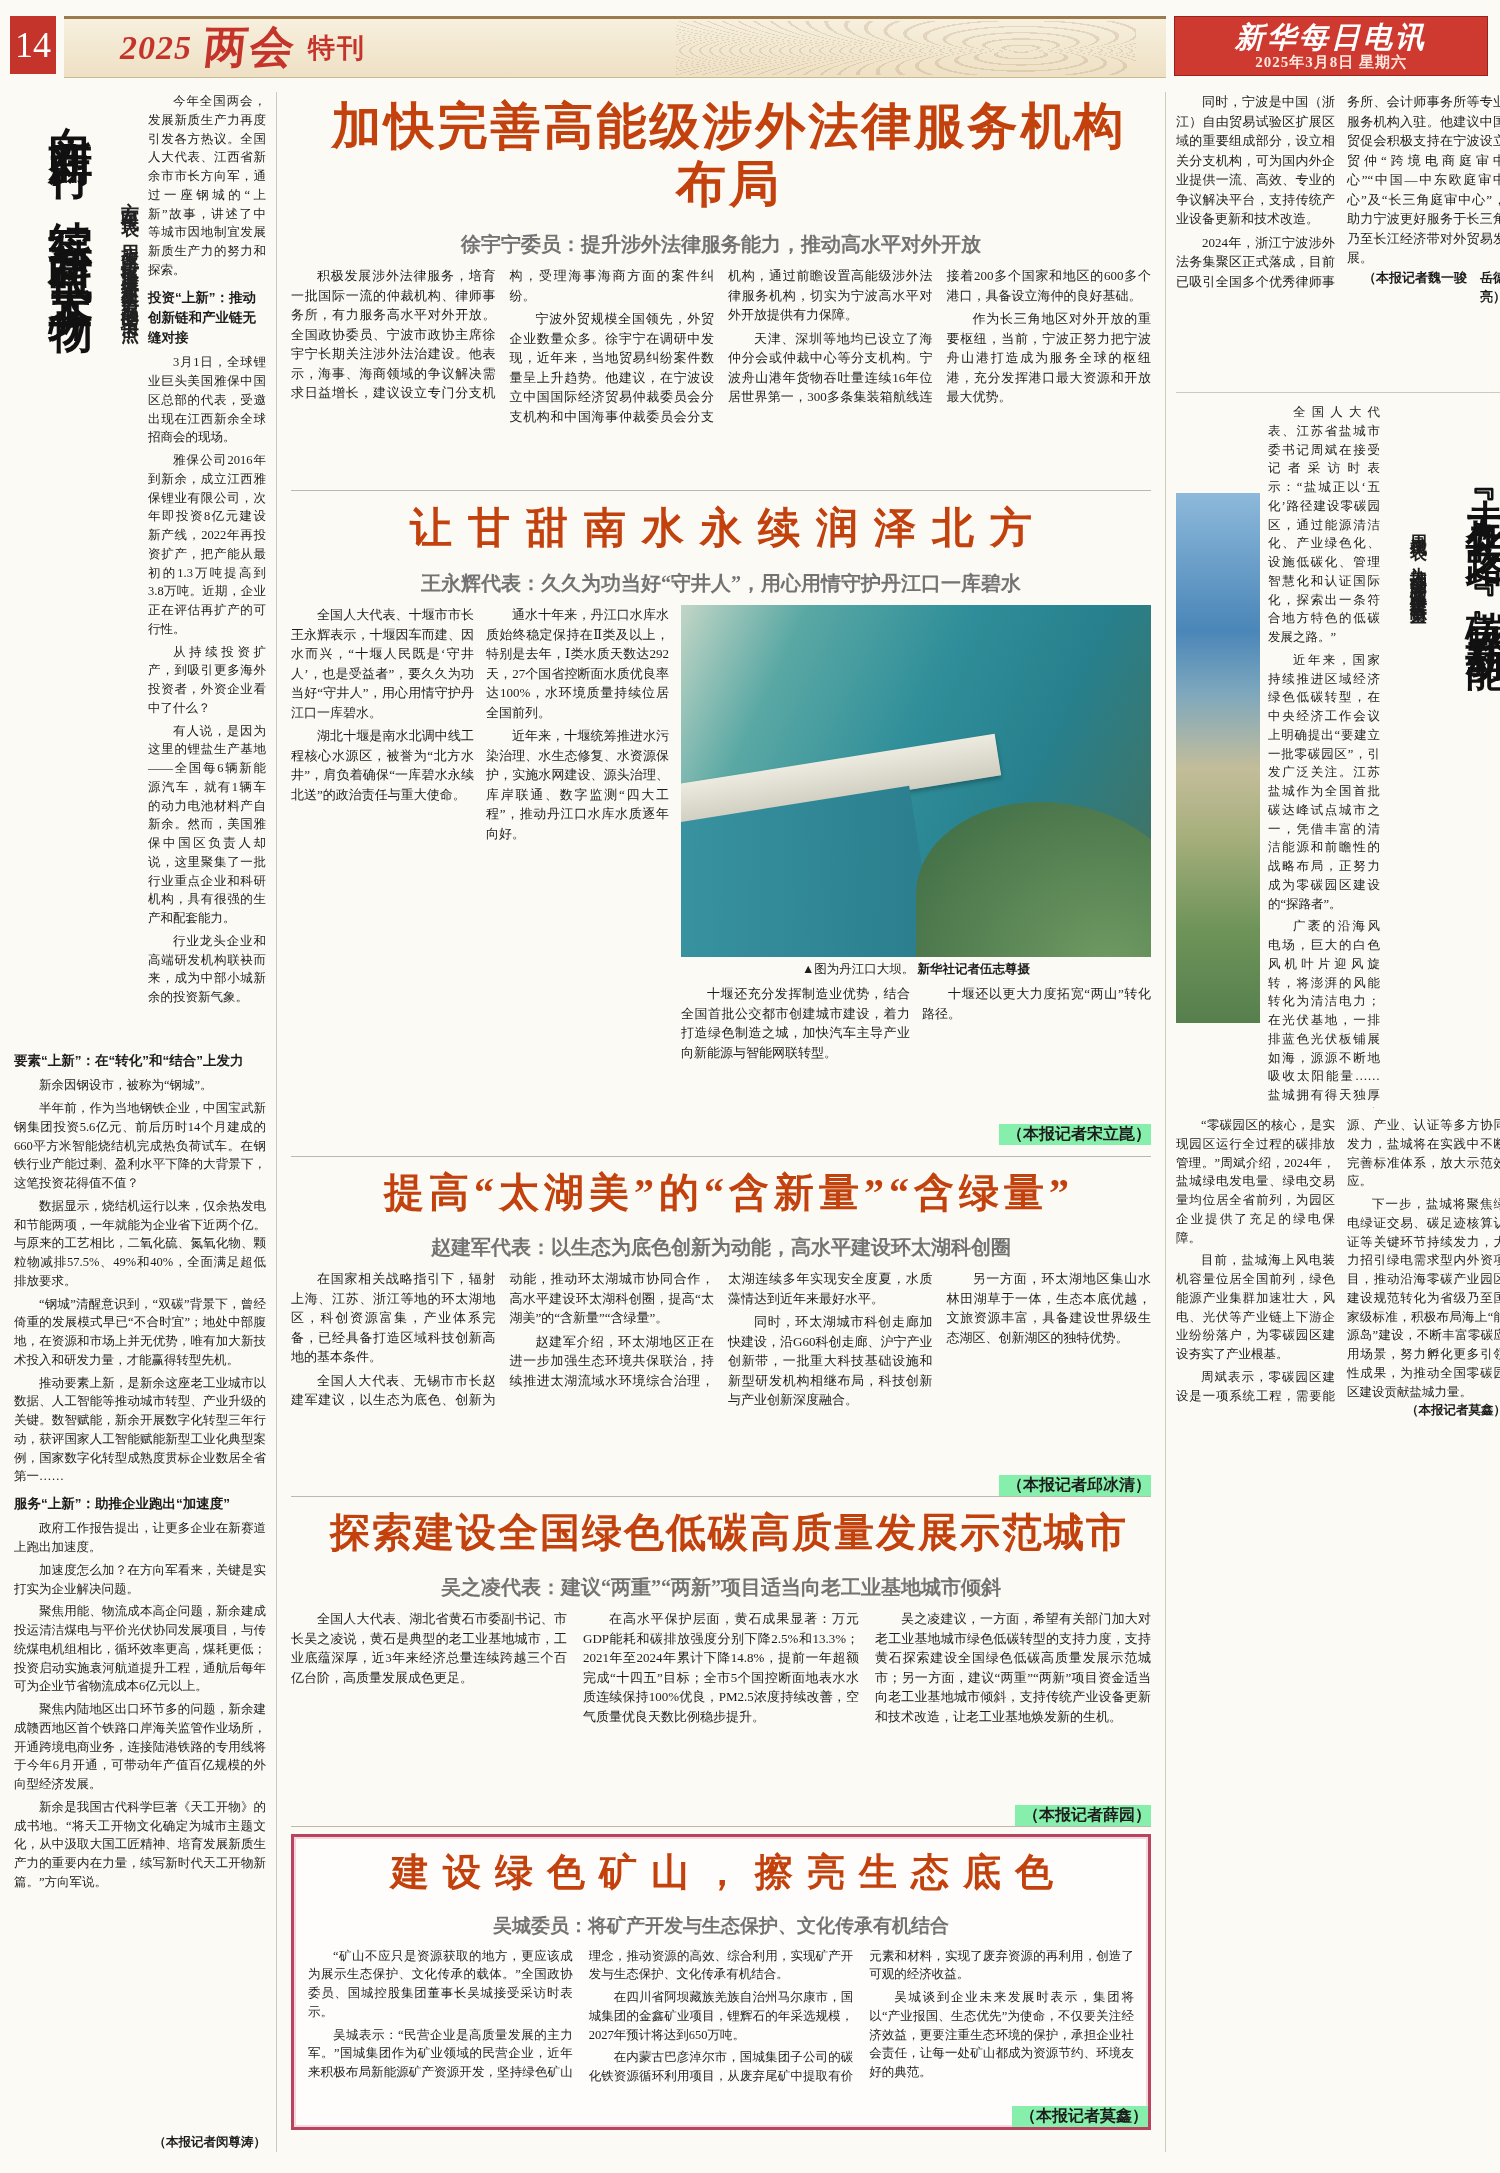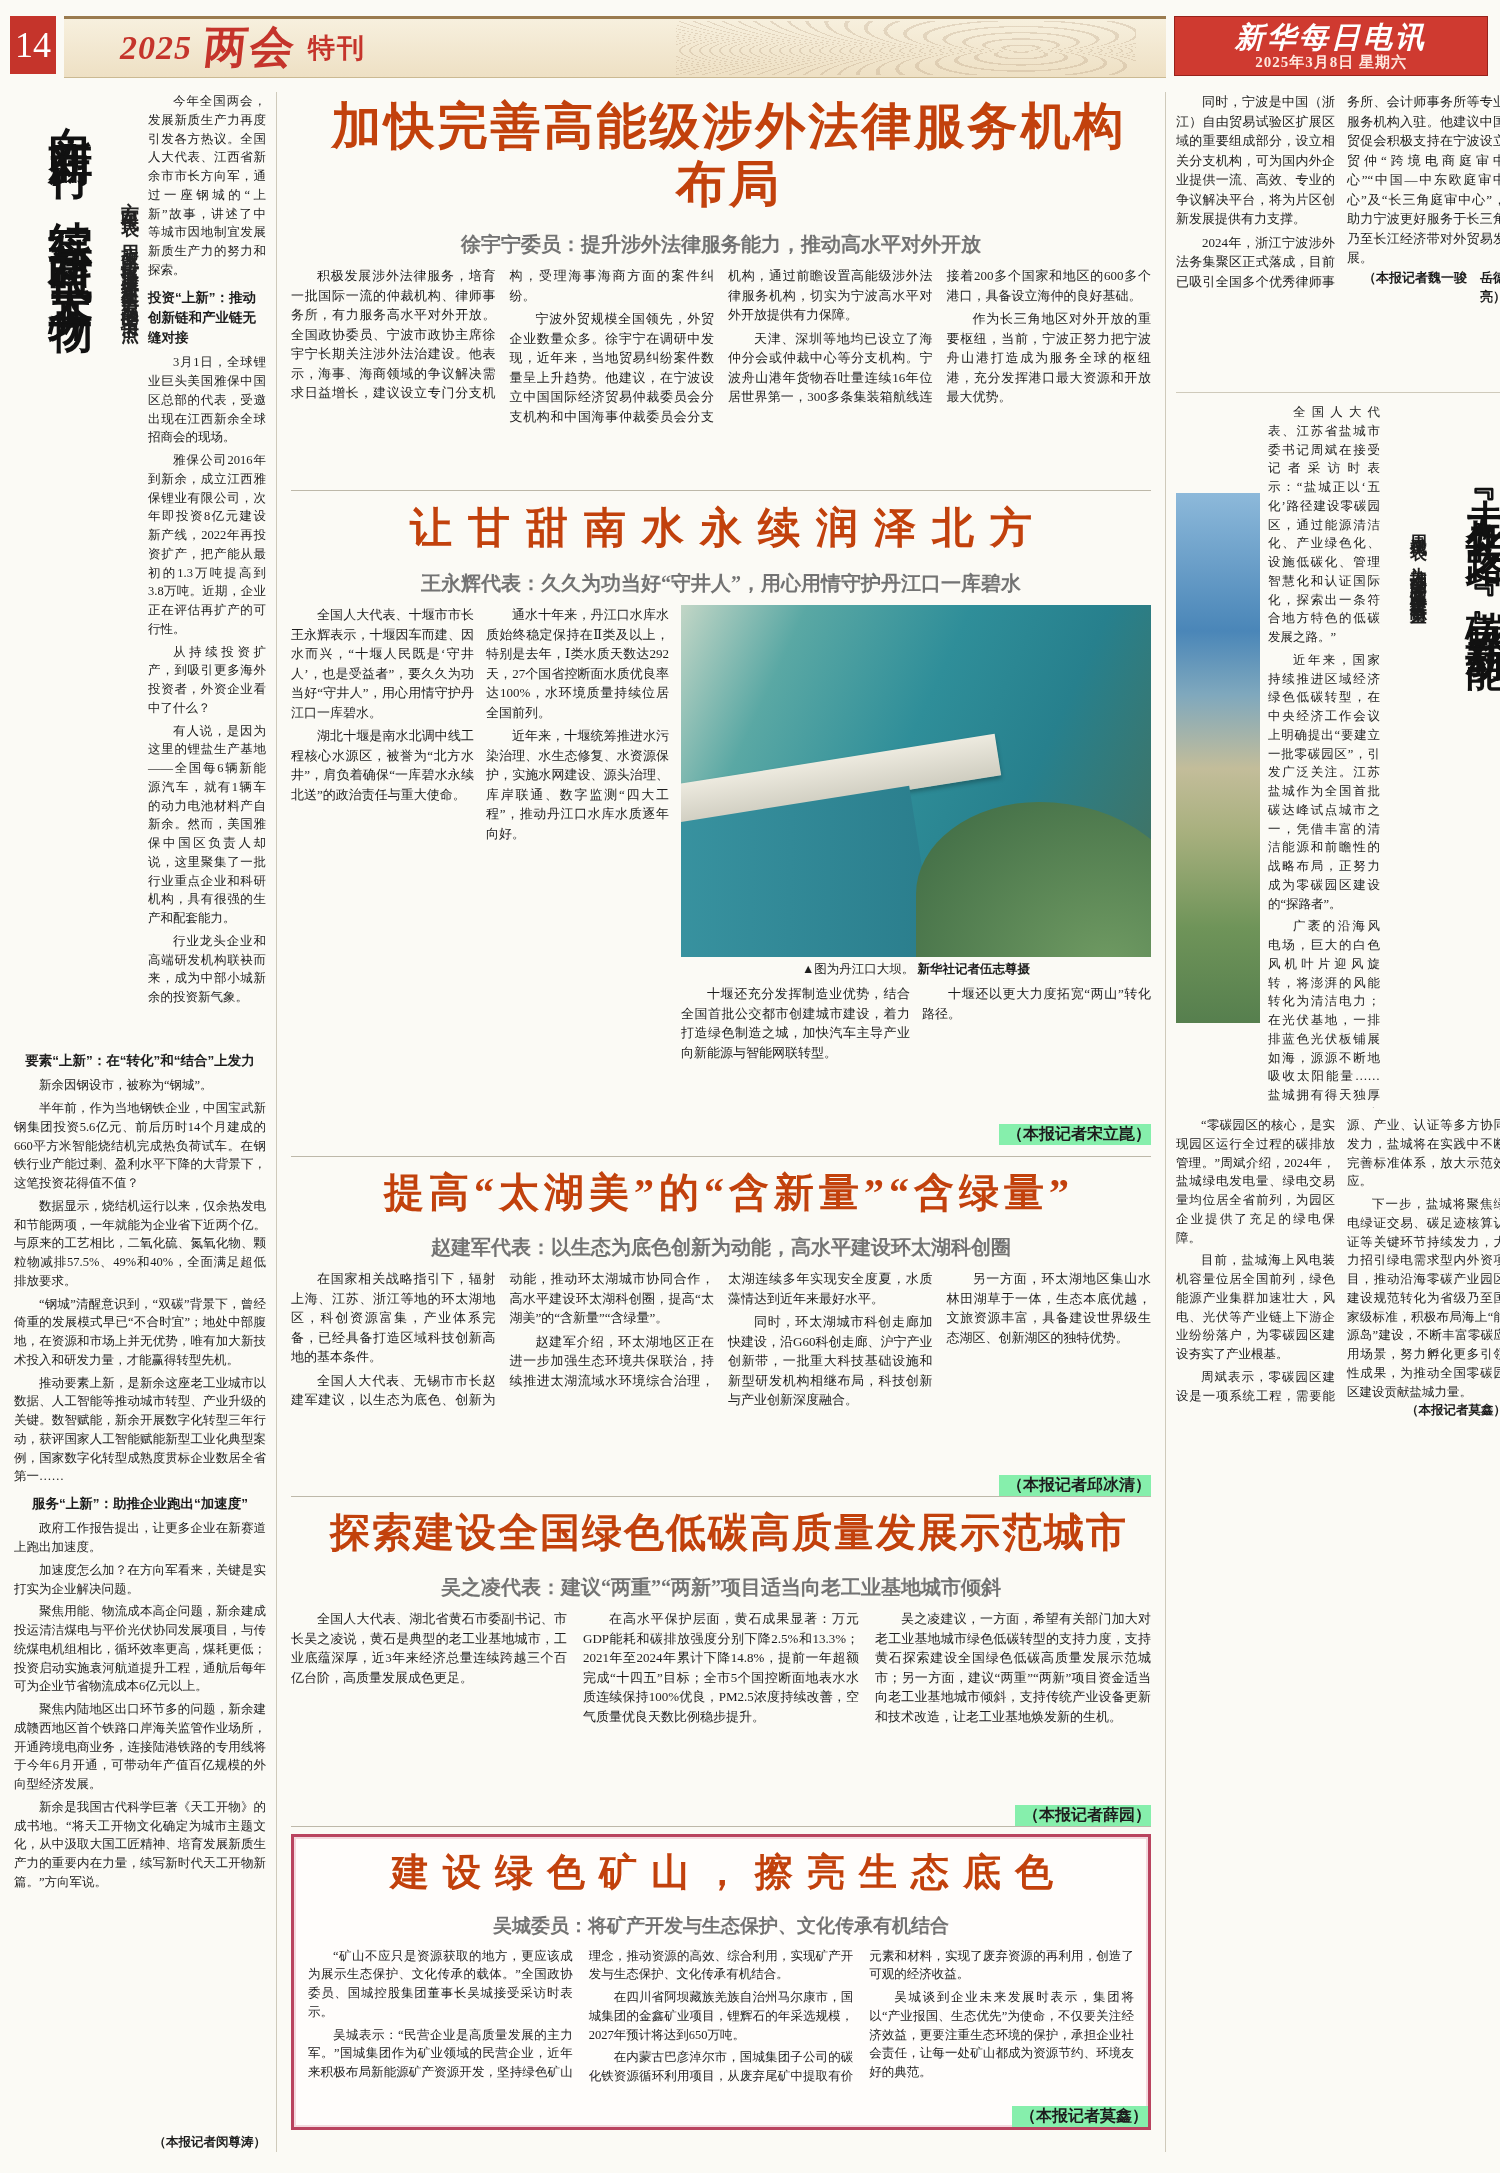--- a/index.html
+++ b/index.html
@@ -21,21 +21,21 @@
   .mast .name{font-weight:bold;font-size:29px;letter-spacing:3px;font-style:italic;}
   .mast .date{font-size:15px;font-weight:bold;letter-spacing:1px;color:#ffe9e0;}
   
   .content{display:flex;gap:14px;padding:10px 14px 0 14px;height:2070px;box-sizing:border-box;}
   .band-left{width:252px;flex:none;border-right:1px solid #cfcabb;padding-right:10px;display:flex;flex-direction:column;overflow:hidden;}
   .band-center{width:860px;flex:none;display:flex;flex-direction:column;}
   .band-right{width:330px;flex:none;border-left:1px solid #cfcabb;padding-left:10px;display:flex;flex-direction:column;overflow:hidden;}
   p{margin:0 0 4px 0;text-indent:2em;}
   .body-txt{text-align:justify;line-height:1.5;}
   .credit{font-weight:bold;text-align:right;text-indent:0;}
-  .subhead{font-weight:bold;font-family:"Liberation Sans","DejaVu Sans",sans-serif;text-indent:0;margin:8px 0 5px 0;text-align:center;}
+  .subhead{font-weight:bold;font-family:"Liberation Sans","DejaVu Sans",sans-serif;text-indent:0;margin:8px 0 5px 0;text-align:left;}
   
   .lead-row{display:flex;height:945px;overflow:hidden;}
   .vhead{writing-mode:vertical-rl;font-size:44px;font-weight:bold;line-height:1.0;letter-spacing:10px;width:78px;color:#111;}
   .vdek{writing-mode:vertical-rl;font-size:18px;font-weight:bold;letter-spacing:4px;width:50px;padding-top:96px;color:#222;}
   .lead-text{flex:1;font-size:12.5px;overflow:hidden;padding-left:6px;}
   .lead-text .subhead{font-size:13.5px;text-align:left;}
   .left-rest{flex:1;font-size:12.5px;overflow:hidden;position:relative;padding-top:6px;}
   .left-rest .subhead{font-size:13.5px;}
   .left-credit{position:absolute;right:0;bottom:0;background:#fbfaf5;padding-left:8px;font-weight:bold;}
   
@@ -219,21 +219,21 @@
             <p>吴城谈到企业未来发展时表示，集团将以“产业报国、生态优先”为使命，不仅要关注经济效益，更要注重生态环境的保护，承担企业社会责任，让每一处矿山都成为资源节约、环境友好的典范。</p>
           </div>
         <div class="w-credit credit">（本报记者莫鑫）</div>
       </div>
 
     </div>
 
     <div class="band-right">
       <div class="r-cont body-txt">
         <div>
-            <p>同时，宁波是中国（浙江）自由贸易试验区扩展区域的重要组成部分，设立相关分支机构，可为国内外企业提供一流、高效、专业的争议解决平台，将为片区创新发展提供有力支撑。</p>
+            <p>同时，宁波是中国（浙江）自由贸易试验区扩展区域的重要组成部分，设立相关分支机构，可为国内外企业提供一流、高效、专业的争议解决平台，支持传统产业设备更新和技术改造。</p>
             <p>2024年，浙江宁波涉外法务集聚区正式落成，目前已吸引全国多个优秀律师事务所、会计师事务所等专业服务机构入驻。他建议中国贸促会积极支持在宁波设立贸仲“跨境电商庭审中心”“中国—中东欧庭审中心”及“长三角庭审中心”，助力宁波更好服务于长三角乃至长江经济带对外贸易发展。</p>
           </div>
         <p class="credit">（本报记者魏一骏　岳德亮）</p>
       </div>
 
       <div class="wu-row">
         <div class="photo photo-coast"></div>
         <div class="wu-text body-txt">
             <p>全国人大代表、江苏省盐城市委书记周斌在接受记者采访时表示：“盐城正以‘五化’路径建设零碳园区，通过能源清洁化、产业绿色化、设施低碳化、管理智慧化和认证国际化，探索出一条符合地方特色的低碳发展之路。”</p>
             <p>近年来，国家持续推进区域经济绿色低碳转型，在中央经济工作会议上明确提出“要建立一批零碳园区”，引发广泛关注。江苏盐城作为全国首批碳达峰试点城市之一，凭借丰富的清洁能源和前瞻性的战略布局，正努力成为零碳园区建设的“探路者”。</p>

